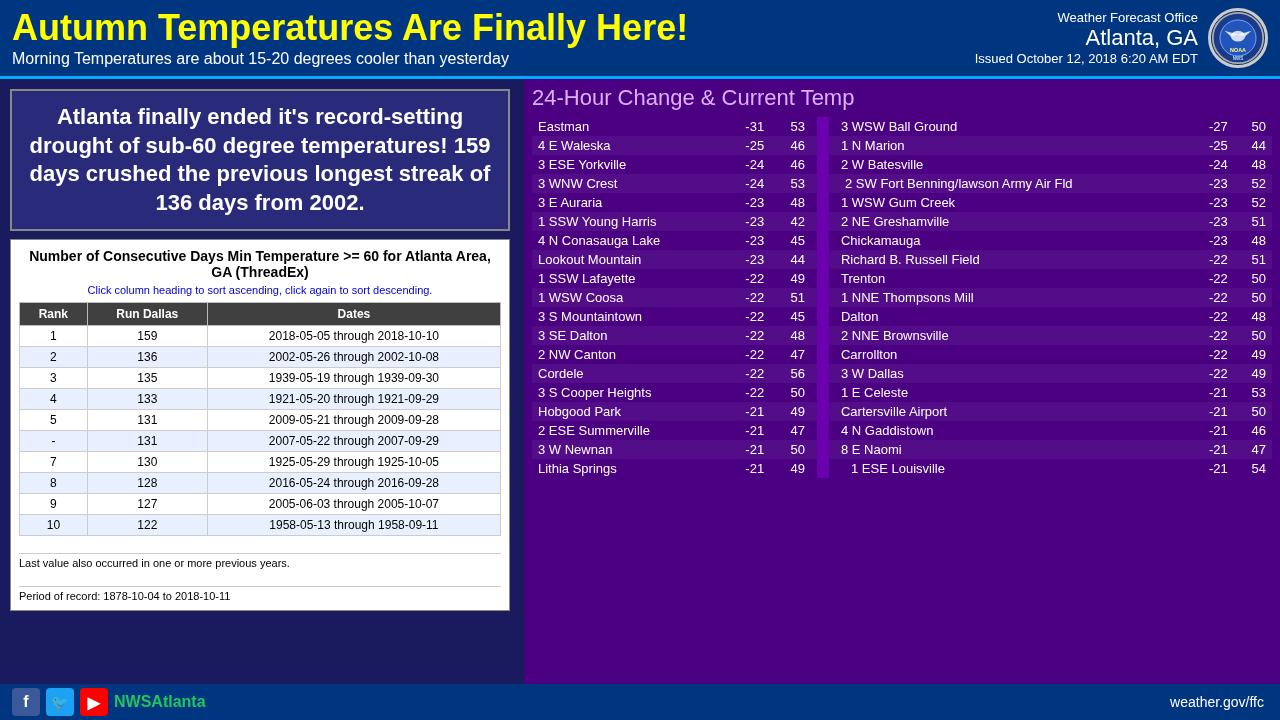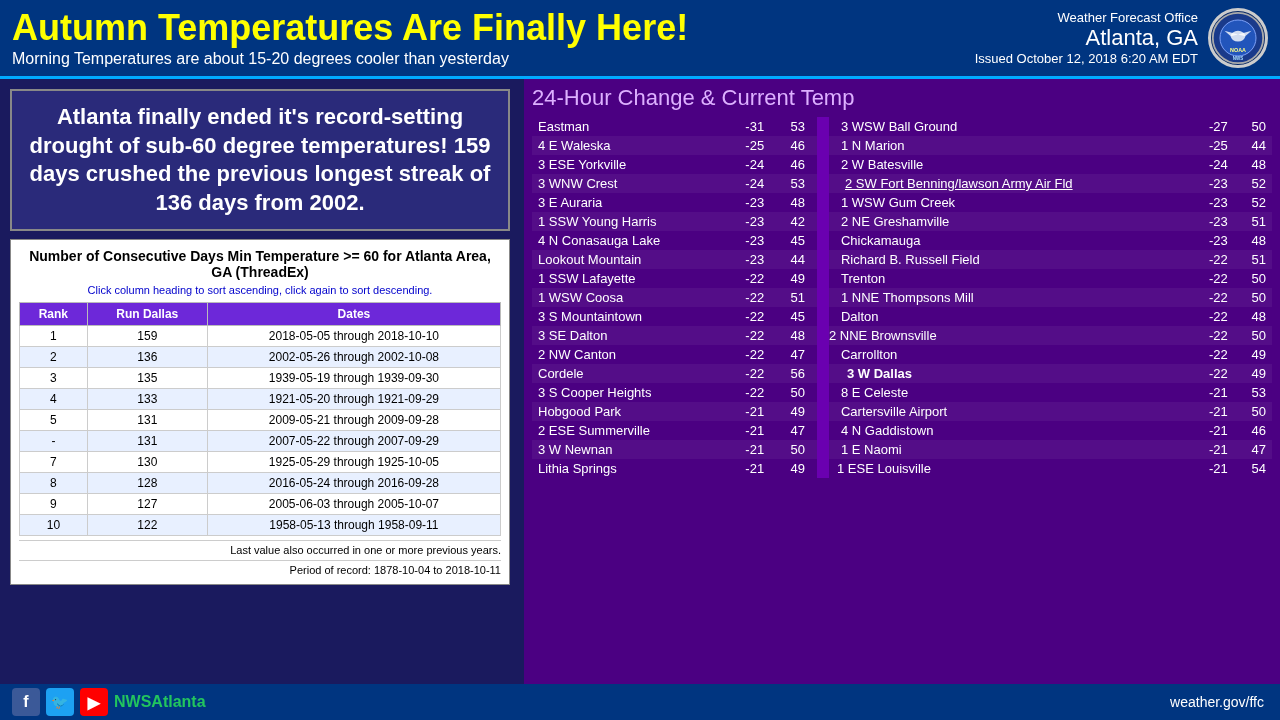--- a/index.html
+++ b/index.html
@@ -113,39 +113,39 @@
       color: #0000cc;
       text-align: center;
       margin-bottom: 6px;
     }
     #streak-table {
       width: 100%;
       border-collapse: collapse;
       font-size: 12px;
     }
     #streak-table th {
-      background: #6d28d9;
+      background: #404040;
       color: white;
       padding: 4px 6px;
       border: 1px solid #bbb;
       text-align: center;
     }
     #streak-table td {
       border: 1px solid #ccc;
       padding: 3px 6px;
       text-align: center;
       color: #000;
     }
     #streak-table tr:nth-child(even) td { background: #e8f0ff; }
     #streak-table tr:nth-child(odd) td { background: #fff; }
     .table-note {
       font-size: 11px;
       color: #000;
-      text-align: right;
-      margin-top: 4px;
+      text-align: left;
+      margin-top: 17px;
       border-top: 1px solid #ccc;
       padding-top: 3px;
     }
     .social-icon {
       width: 28px;
       height: 28px;
       border-radius: 4px;
       display: flex;
       align-items: center;
       justify-content: center;
@@ -356,21 +356,21 @@
               <td class="divider-col"></td>
               <td class="loc-name" style="padding-left: 12px;">2 W Batesville</td>
               <td class="temp-change">-24</td>
               <td class="temp-val">48</td>
             </tr>
             <tr>
               <td class="loc-name">3 WNW Crest</td>
               <td class="temp-change">-24</td>
               <td class="temp-val" style="padding-right: 12px;">53</td>
               <td class="divider-col"></td>
-              <td class="loc-name" style="padding-left: 16px; text-decoration: underline;">2 SW Fort Benning/lawson Army Air Fld</td>
+              <td class="loc-name" style="padding-left: 16px;">2 SW Fort Benning/lawson Army Air Fld</td>
               <td class="temp-change">-23</td>
               <td class="temp-val">52</td>
             </tr>
             <tr>
               <td class="loc-name">3 E Auraria</td>
               <td class="temp-change">-23</td>
               <td class="temp-val" style="padding-right: 12px;">48</td>
               <td class="divider-col"></td>
               <td class="loc-name" style="padding-left: 12px;">1 WSW Gum Creek</td>
               <td class="temp-change">-23</td>
@@ -428,48 +428,48 @@
               <td class="divider-col"></td>
               <td class="loc-name" style="padding-left: 12px;">Dalton</td>
               <td class="temp-change">-22</td>
               <td class="temp-val">48</td>
             </tr>
             <tr>
               <td class="loc-name">3 SE Dalton</td>
               <td class="temp-change">-22</td>
               <td class="temp-val" style="padding-right: 12px;">48</td>
               <td class="divider-col"></td>
-              <td class="loc-name" style="padding-left: 0;">2 NNE Brownsville</td>
+              <td class="loc-name" style="padding-left: 12px;">2 NNE Brownsville</td>
               <td class="temp-change">-22</td>
               <td class="temp-val">50</td>
             </tr>
             <tr>
               <td class="loc-name">2 NW Canton</td>
               <td class="temp-change">-22</td>
               <td class="temp-val" style="padding-right: 12px;">47</td>
               <td class="divider-col"></td>
               <td class="loc-name" style="padding-left: 12px;">Carrollton</td>
               <td class="temp-change">-22</td>
               <td class="temp-val">49</td>
             </tr>
             <tr>
               <td class="loc-name">Cordele</td>
               <td class="temp-change">-22</td>
               <td class="temp-val" style="padding-right: 12px;">56</td>
               <td class="divider-col"></td>
-              <td class="loc-name" style="padding-left: 18px; font-weight: bold;">3 W Dallas</td>
+              <td class="loc-name" style="padding-left: 12px;">3 W Dallas</td>
               <td class="temp-change">-22</td>
               <td class="temp-val">49</td>
             </tr>
             <tr>
               <td class="loc-name">3 S Cooper Heights</td>
               <td class="temp-change">-22</td>
               <td class="temp-val" style="padding-right: 12px;">50</td>
               <td class="divider-col"></td>
-              <td class="loc-name" style="padding-left: 12px;">8 E Celeste</td>
+              <td class="loc-name" style="padding-left: 12px;">1 E Celeste</td>
               <td class="temp-change">-21</td>
               <td class="temp-val">53</td>
             </tr>
             <tr>
               <td class="loc-name">Hobgood Park</td>
               <td class="temp-change">-21</td>
               <td class="temp-val" style="padding-right: 12px;">49</td>
               <td class="divider-col"></td>
               <td class="loc-name" style="padding-left: 12px;">Cartersville Airport</td>
               <td class="temp-change">-21</td>
@@ -482,30 +482,30 @@
               <td class="divider-col"></td>
               <td class="loc-name" style="padding-left: 12px;">4 N Gaddistown</td>
               <td class="temp-change">-21</td>
               <td class="temp-val">46</td>
             </tr>
             <tr>
               <td class="loc-name">3 W Newnan</td>
               <td class="temp-change">-21</td>
               <td class="temp-val" style="padding-right: 12px;">50</td>
               <td class="divider-col"></td>
-              <td class="loc-name" style="padding-left: 12px;">1 E Naomi</td>
+              <td class="loc-name" style="padding-left: 12px;">8 E Naomi</td>
               <td class="temp-change">-21</td>
               <td class="temp-val">47</td>
             </tr>
             <tr>
               <td class="loc-name">Lithia Springs</td>
               <td class="temp-change">-21</td>
               <td class="temp-val" style="padding-right: 12px;">49</td>
               <td class="divider-col"></td>
-              <td class="loc-name" style="padding-left: 8px;">1 ESE Louisville</td>
+              <td class="loc-name" style="padding-left: 22px;">1 ESE Louisville</td>
               <td class="temp-change">-21</td>
               <td class="temp-val">54</td>
             </tr>
           </tbody>
       </table>
     </div>
     <div id="data-footer">data valid as of Fri 07:15 am - NWS Atlanta</div>
   </div>
 </div>
 

